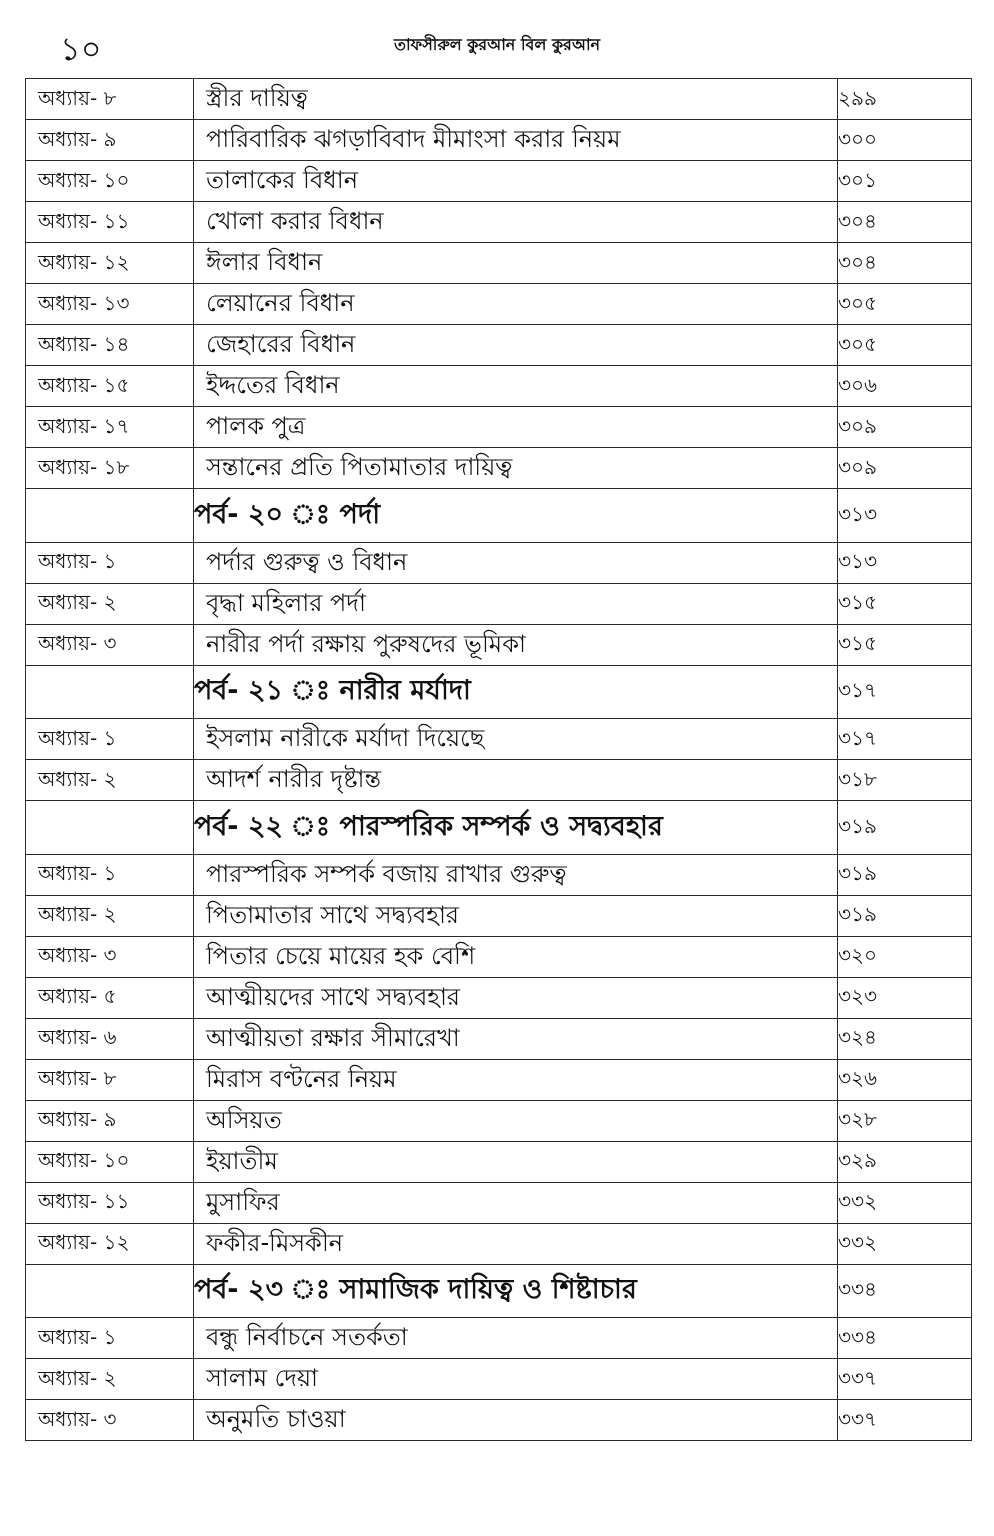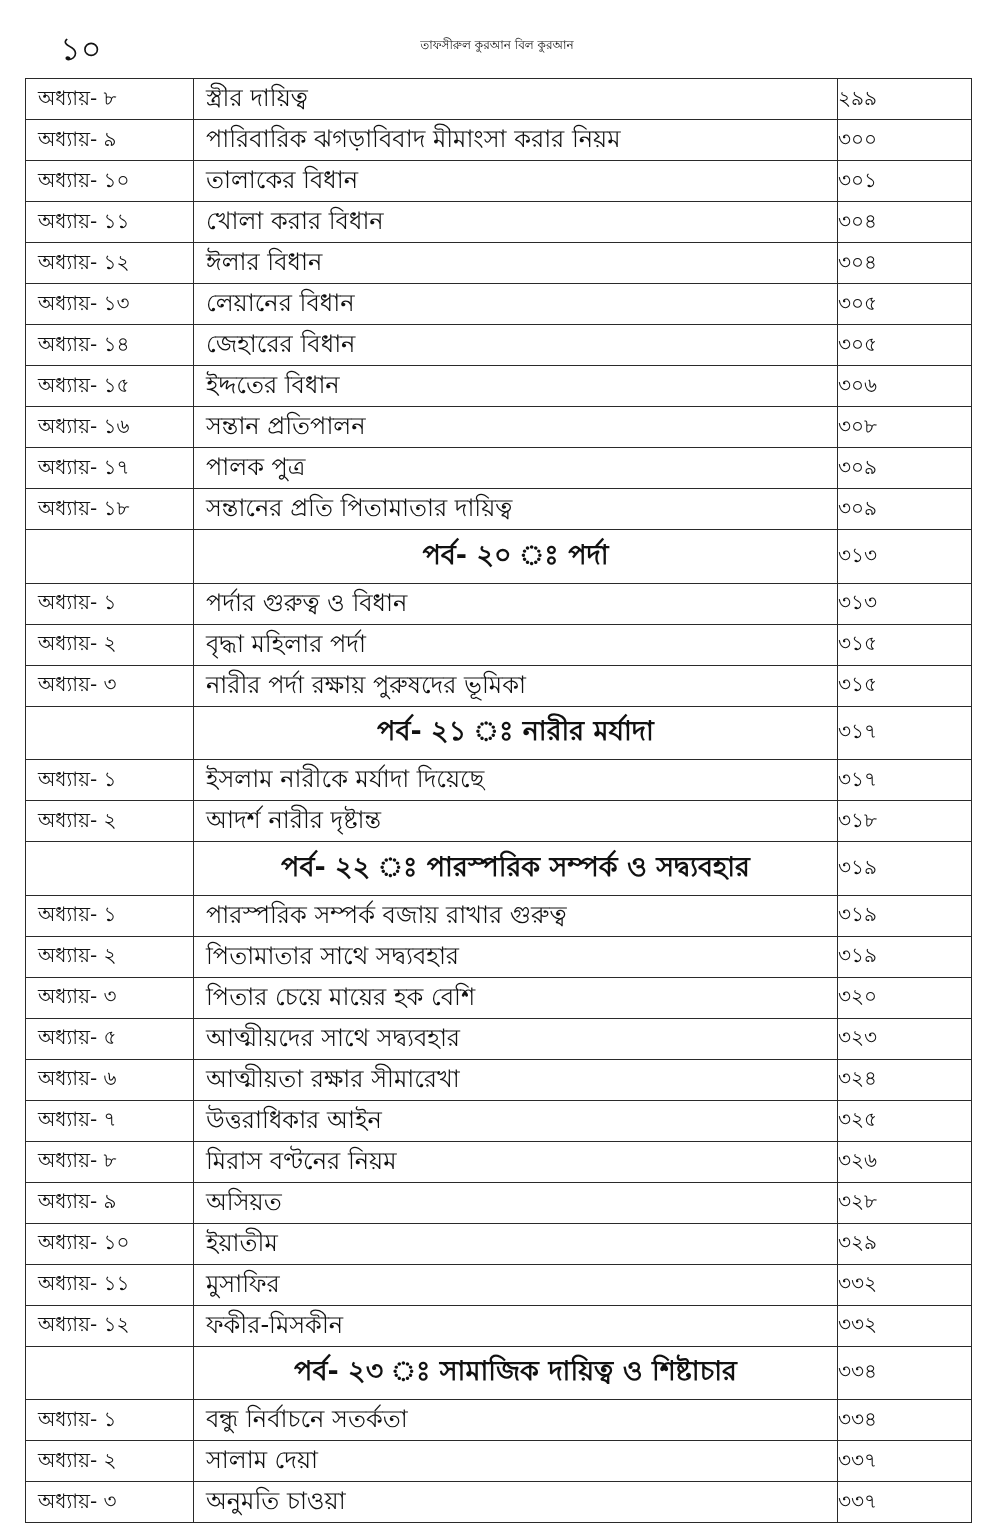--- a/index.html
+++ b/index.html
@@ -29,22 +29,23 @@
       font-size: 32px;
       line-height: 30px;
       margin-left: 24px;
     }
     .book-title {
       position: absolute;
       left: 0;
       width: 994px;
       text-align: center;
       top: 2px;
-      font-size: 12px;
+      font-size: 16px;
       line-height: 26px;
+      font-weight: bold;
     }
     .toc-table {
       position: absolute;
       top: 78px;
       left: 25px;
       width: 946px;
       border-collapse: collapse;
       table-layout: fixed;
     }
     .toc-table td {
@@ -65,21 +66,20 @@
       margin-top: 20px;
     }
     .cell-title {
       padding-left: 12px !important;
       font-size: 24px;
     }
     .cell-page {
       font-size: 20px;
     }
     .section-title {
-      text-align: center;
       font-size: 27px;
       font-weight: bold;
       padding-left: 0 !important;
     }
   </style>
 </head>
 <body>
 
 <div class="page-header">
   <span class="page-number">১০</span>
@@ -127,25 +127,20 @@
         <td class="cell-chapter">অধ্যায়- ১৪</td>
         <td class="cell-title">জেহারের বিধান</td>
         <td class="cell-page">৩০৫</td>
       </tr>
       <tr class="chapter-row">
         <td class="cell-chapter">অধ্যায়- ১৫</td>
         <td class="cell-title">ইদ্দতের বিধান</td>
         <td class="cell-page">৩০৬</td>
       </tr>
       <tr class="chapter-row">
-        <td class="cell-chapter">অধ্যায়- ১৬</td>
-        <td class="cell-title">সন্তান প্রতিপালন</td>
-        <td class="cell-page">৩০৮</td>
-      </tr>
-      <tr class="chapter-row">
         <td class="cell-chapter">অধ্যায়- ১৭</td>
         <td class="cell-title">পালক পুত্র</td>
         <td class="cell-page">৩০৯</td>
       </tr>
       <tr class="chapter-row">
         <td class="cell-chapter">অধ্যায়- ১৮</td>
         <td class="cell-title">সন্তানের প্রতি পিতামাতার দায়িত্ব</td>
         <td class="cell-page">৩০৯</td>
       </tr>
       <tr class="section-row">
@@ -205,25 +200,20 @@
       </tr>
       <tr class="chapter-row">
         <td class="cell-chapter">অধ্যায়- ৫</td>
         <td class="cell-title">আত্মীয়দের সাথে সদ্ব্যবহার</td>
         <td class="cell-page">৩২৩</td>
       </tr>
       <tr class="chapter-row">
         <td class="cell-chapter">অধ্যায়- ৬</td>
         <td class="cell-title">আত্মীয়তা রক্ষার সীমারেখা</td>
         <td class="cell-page">৩২৪</td>
-      </tr>
-      <tr class="chapter-row">
-        <td class="cell-chapter">অধ্যায়- ৭</td>
-        <td class="cell-title">উত্তরাধিকার আইন</td>
-        <td class="cell-page">৩২৫</td>
       </tr>
       <tr class="chapter-row">
         <td class="cell-chapter">অধ্যায়- ৮</td>
         <td class="cell-title">মিরাস বণ্টনের নিয়ম</td>
         <td class="cell-page">৩২৬</td>
       </tr>
       <tr class="chapter-row">
         <td class="cell-chapter">অধ্যায়- ৯</td>
         <td class="cell-title">অসিয়ত</td>
         <td class="cell-page">৩২৮</td>

